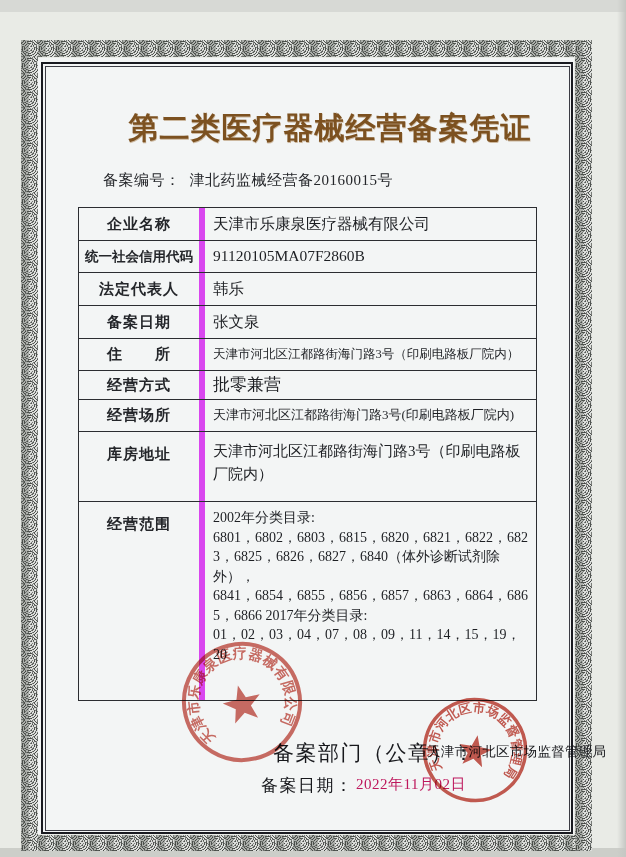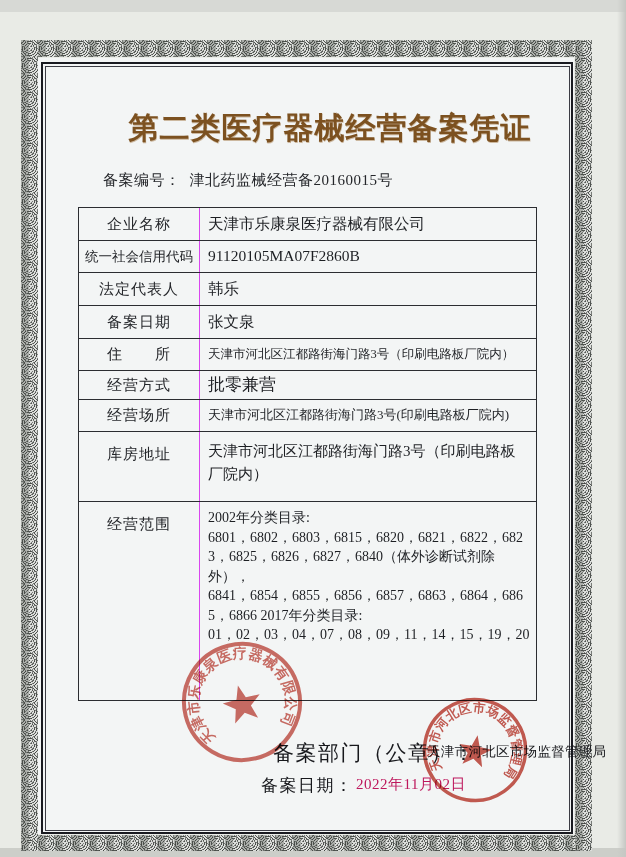--- a/index.html
+++ b/index.html
@@ -38,21 +38,21 @@
     font-size:30px;font-weight:bold;color:#7c5120;letter-spacing:1px;
     text-shadow:.6px .6px 0 rgba(172,133,88,.55);
   }
   
   .record{left:103px;top:171px;z-index:3;font-size:15px;color:#24262a;letter-spacing:.5px;}
   .record .lbl{margin-right:9px;}
   
   .tbl{left:78px;top:207px;width:457px;z-index:3;border:1px solid #2b2d31;background:rgba(244,246,246,.35);}
   .row{display:flex;border-top:1px solid #2b2d31;}
   .row:first-child{border-top:none;}
-  .cl{width:120px;flex:0 0 120px;border-right:1px solid #d946ef;display:flex;align-items:center;justify-content:center;font-size:15px;color:#24262a;letter-spacing:1px;}
+  .cl{width:120px;flex:0 0 120px;border-right:6px solid #d946ef;display:flex;align-items:center;justify-content:center;font-size:15px;color:#24262a;letter-spacing:1px;font-weight:bold;}
   .cv{flex:1;display:flex;align-items:center;padding:2px 6px 2px 8px;font-size:15.5px;color:#1d1f23;white-space:pre-line;line-height:1.3;}
   .r1{height:32px;} .r2{height:31px;} .r3{height:32px;} .r4{height:32px;}
   .r5{height:31px;} .r6{height:28px;} .r7{height:31px;} .r8{height:69px;} .r9{height:198px;}
   .r2 .cl{font-size:13.5px;letter-spacing:0;}
   .r5 .cv{font-size:12.5px;}
   .r6 .cv{font-size:17px;}
   .r7 .cv{font-size:13px;font-family:Liberation Serif, serif;}
   .r8 .cv{font-size:15px;line-height:1.55;align-items:flex-start;padding-top:8px;}
   .r8 .cl,.r9 .cl{align-items:flex-start;padding-top:13px;}
   .r9 .cv{align-items:flex-start;padding-top:6px;font-size:14px;line-height:19.5px;}

